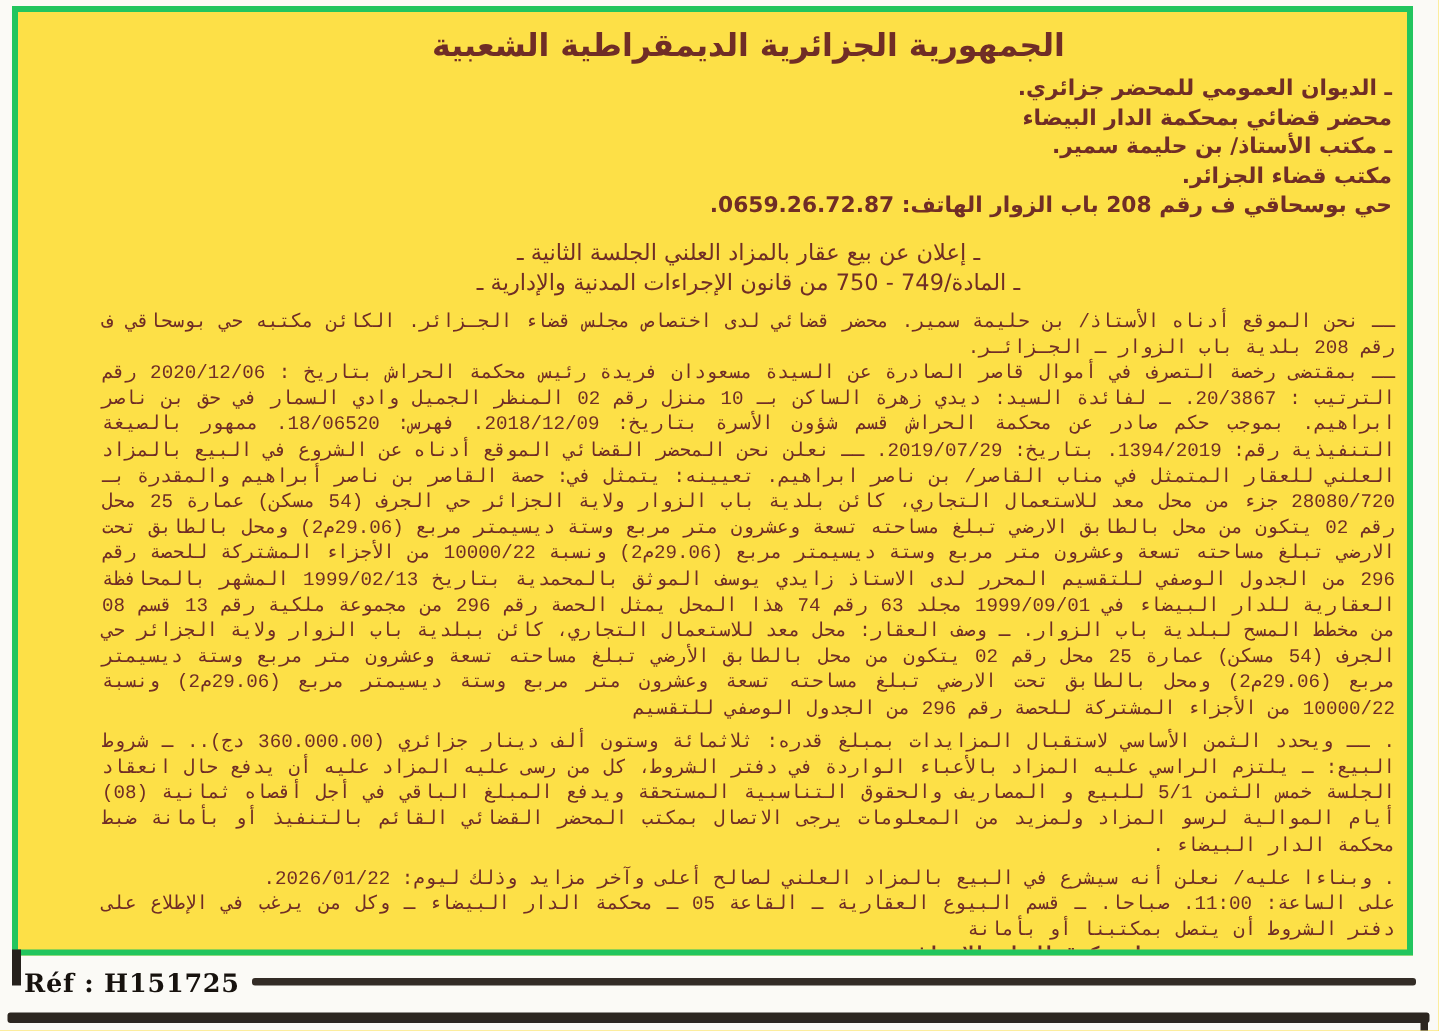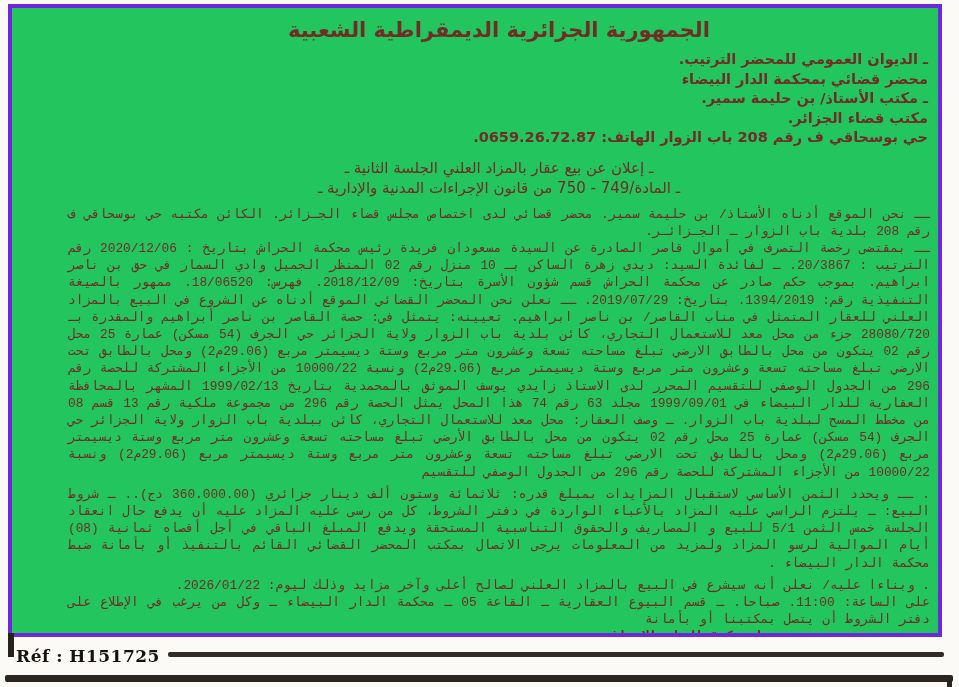--- a/index.html
+++ b/index.html
@@ -4,24 +4,24 @@
 <style>
   html,body{margin:0;padding:0;}
   body{
     width:959px;height:687px;position:relative;overflow:hidden;
     background:#fbfaf6;
     font-family:"DejaVu Sans",sans-serif;
   }
   .scan-page{position:absolute;inset:0;}
   .main-box{
     position:absolute;left:8px;top:4px;width:934px;height:633px;
-    border:4px solid #6d28d9;
+    border:4px solid #22c55e;
     box-sizing:border-box;
     overflow:hidden;
-    background:#22c55e;
+    background:#fde047;
     padding-left:48px;
   }
   .republic-title{
     text-align:center;
     margin-top:10px;
     font-size:21px;
     font-weight:bold;
     color:#702d26;
     direction:rtl;
   }
@@ -91,21 +91,21 @@
 </head>
 <body>
 
 <div class="scan-page">
 
   <div class="main-box">
 
     <div class="republic-title">الجمهورية الجزائرية الديمقراطية الشعبية</div>
 
     <div class="office-header">
-      <div>ـ الديوان العمومي للمحضر الترتيب.</div>
+      <div>ـ الديوان العمومي للمحضر جزائري.</div>
       <div>محضر قضائي بمحكمة الدار البيضاء</div>
       <div>ـ مكتب الأستاذ/ بن حليمة سمير.</div>
       <div>مكتب قضاء الجزائر.</div>
       <div>حي بوسحاقي ف رقم 208 باب الزوار الهاتف: 0659.26.72.87.</div>
     </div>
 
     <div class="announcement-title">
       <div>ـ إعلان عن بيع عقار بالمزاد العلني الجلسة الثانية ـ</div>
       <div>ـ المادة/749 - 750 من قانون الإجراءات المدنية والإدارية ـ</div>
     </div>

